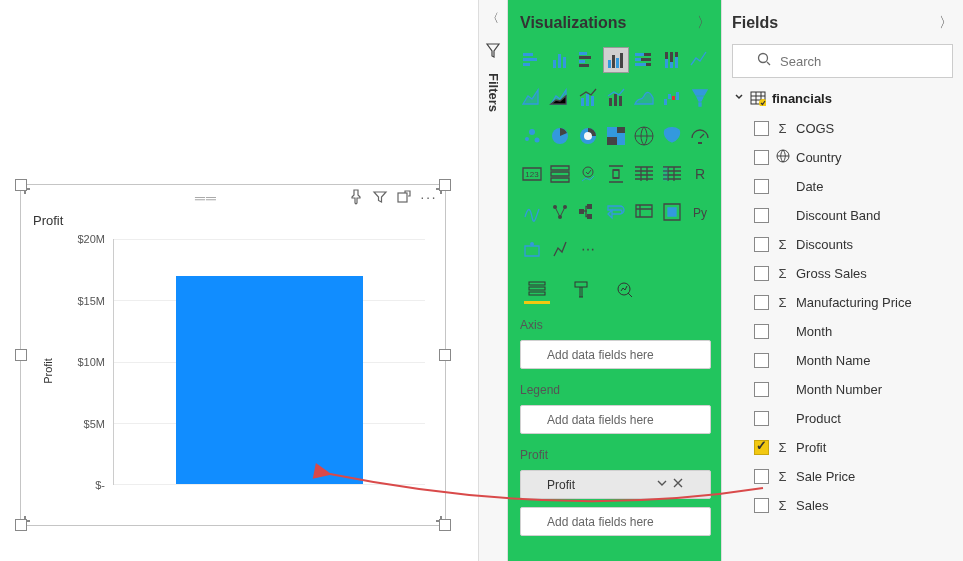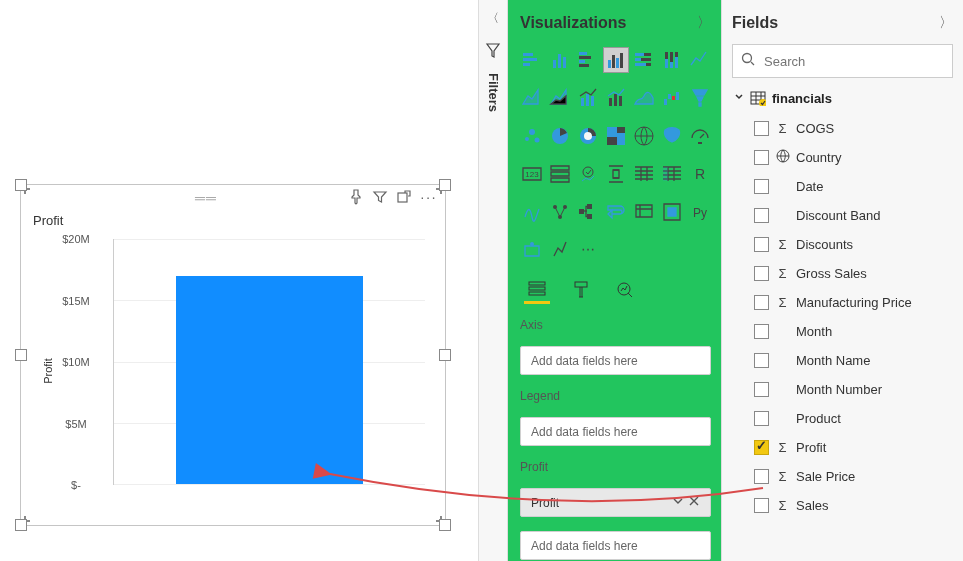--- a/index.html
+++ b/index.html
@@ -16,24 +16,24 @@
   .pane-title { font-size: 16px; font-weight: 600; color: #333; }
   .pane-chevron { font-size: 14px; color: #555; }
   .viz-grid { display: grid; grid-template-columns: repeat(7, 24px); grid-auto-rows: 24px; gap: 14px 4px; margin-top: 10px; }
   .viz-icon { width: 24px; height: 24px; position: relative; }
   .viz-icon svg { width: 24px; height: 24px; }
   .viz-icon.sel { background: #d0d0d0; outline: 1px solid #999; }
   .viz-tabs { display: flex; gap: 18px; margin-top: 14px; padding-left: 4px; }
   .viz-tab { width: 26px; height: 28px; display:flex; align-items:center; justify-content:center; }
   .viz-tab.selected { border-bottom: 3px solid #f2c811; }
   .field-well-label { font-size: 12px; color: #555; margin-top: 14px; }
-  .field-well { margin-top: 14px; background: #fff; border: 1px solid #d0d0d0; border-radius: 2px; padding: 8px 10px; font-size: 12px; color: #666; height: 29px; display:flex; align-items:center; justify-content:space-between; }
+  .field-well { margin-top: 8px; background: #fff; border: 1px solid #d0d0d0; border-radius: 2px; padding: 8px 26px; font-size: 12px; color: #666; height: 29px; display:flex; align-items:center; justify-content:space-between; }
   .field-well.value-filled { background: #e8e8e8; color: #333; position: relative; }
   .value-actions { display:flex; gap:4px; color:#555; font-size:12px;}
-  .search-box { margin-top: 6px; background:#fff; border:1px solid #ccc; height: 34px; display:flex; align-items:center; padding:0 8px; gap:8px;}
+  .search-box { margin-top: 6px; background:#fff; border:1px solid #ccc; height: 34px; display:flex; align-items:center; padding:0 24px; gap:8px;}
   .search-input { border:none; outline:none; font-size:13px; color:#666; flex:1; background:transparent;}
   .table-item { margin-top: 12px; display:flex; align-items:center; gap:6px; padding-left: 2px; }
   .table-item .chev { font-size:11px; color:#333; }
   .table-item .tbl-icon { width:16px; height:16px; position:relative;}
   .table-item .tbl-label { font-size:13px; font-weight:600; color:#222; }
   .field-list { margin-top: 8px; }
   .field-row { display:flex; align-items:center; gap:6px; height:29px; padding-left: 22px; font-size:13px; color:#333; }
   .field-row .cb { width:15px; height:15px; border:1px solid #888; background:#fff; flex-shrink:0; position:relative;}
   .field-row .cb.checked { background:#f2c811; border-color:#caa60b;}
   .field-row .cb.checked::after { content:"✓"; position:absolute; top:-3px; left:1px; font-size:13px; color:#333; font-weight:bold;}
@@ -48,21 +48,21 @@
   .tile-corner { position:absolute; width:14px; height:14px; }
   .tile-corner svg{width:14px;height:14px;}
   .tc-tl{top:3px;left:3px;} .tc-tr{top:3px;right:3px;transform:scaleX(-1);} .tc-bl{bottom:3px;left:3px;transform:scaleY(-1);} .tc-br{bottom:3px;right:3px;transform:scale(-1,-1);}
   .tile-header { display:flex; justify-content:space-between; align-items:center; padding:4px 8px 0 8px; height:22px;}
   .tile-grip { width:100%; text-align:center; color:#aaa; font-size:14px; letter-spacing:1px;}
   .tile-actions { display:flex; gap:8px; color:#666; font-size:14px;}
   .tile-title { font-size:13px; color:#333; padding:6px 0 0 12px; }
   .chart-area { position:absolute; left:20px; top:44px; right:10px; bottom:12px; }
   .chart-ylabel { position:absolute; left:-6px; top:50%; transform: translateY(-50%) rotate(-90deg); transform-origin:center; font-size:11px; color:#333; }
   .chart-axis-left { position:absolute; left:28px; top:10px; bottom:28px; width:44px; }
-  .ytick { position:absolute; right:17px; font-size:11px; color:#555; transform:translateY(-50%); text-align:center; width:40px;}
+  .ytick { position:absolute; right:8px; font-size:11px; color:#555; transform:translateY(-50%); text-align:right; width:40px;}
   .chart-plot { position:absolute; left:72px; right:10px; top:10px; bottom:28px; border-left:1px solid #ccc; border-bottom:1px solid #ccc;}
   .grid-line { position:absolute; left:0; right:0; height:1px; background:#eee;}
   .bar { position:absolute; background:#118dff; bottom:0;}
   .xtick { position:absolute; bottom:-20px; font-size:11px; color:#555; transform:translateX(-50%);}
   
   .arrow-svg { position:absolute; left:0; top:0; width:963px; height:561px; pointer-events:none;}
 </style>
 </head>
 <body>
 

